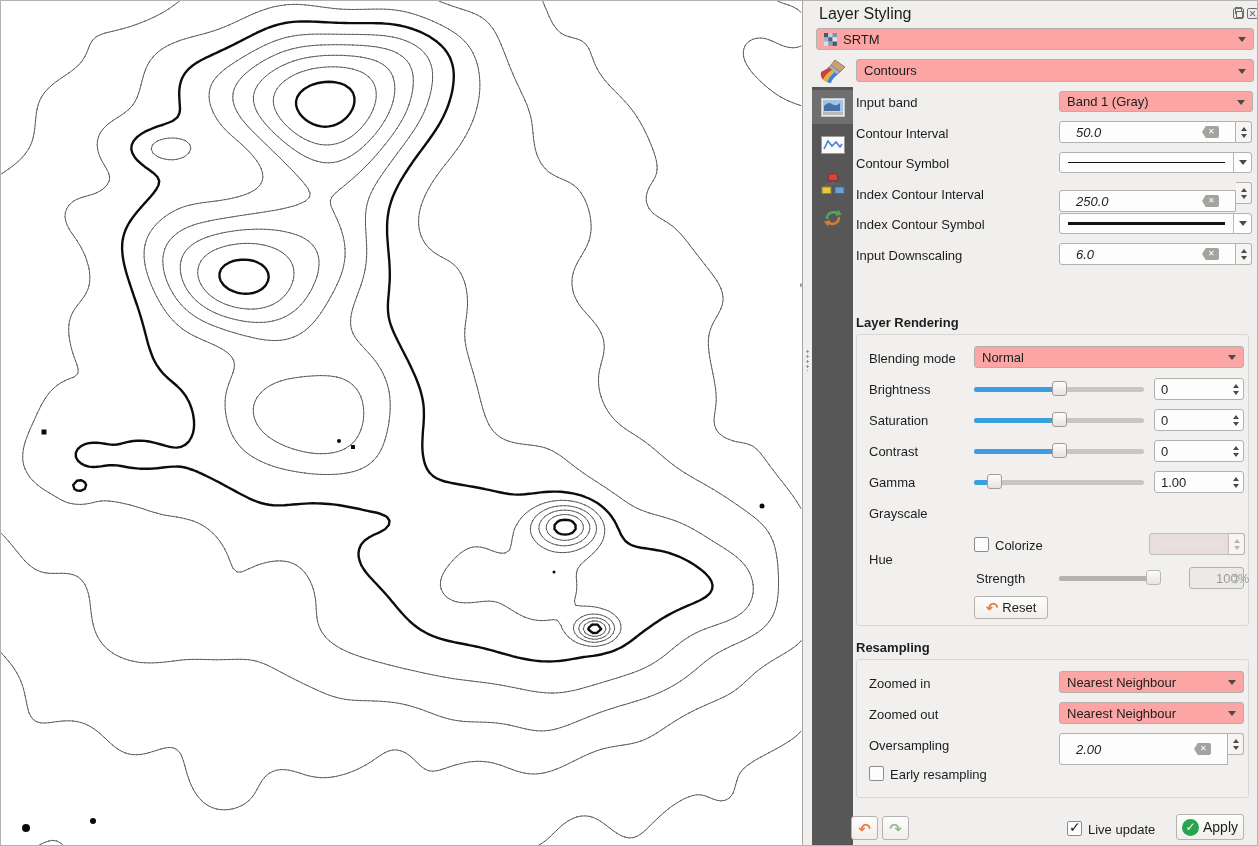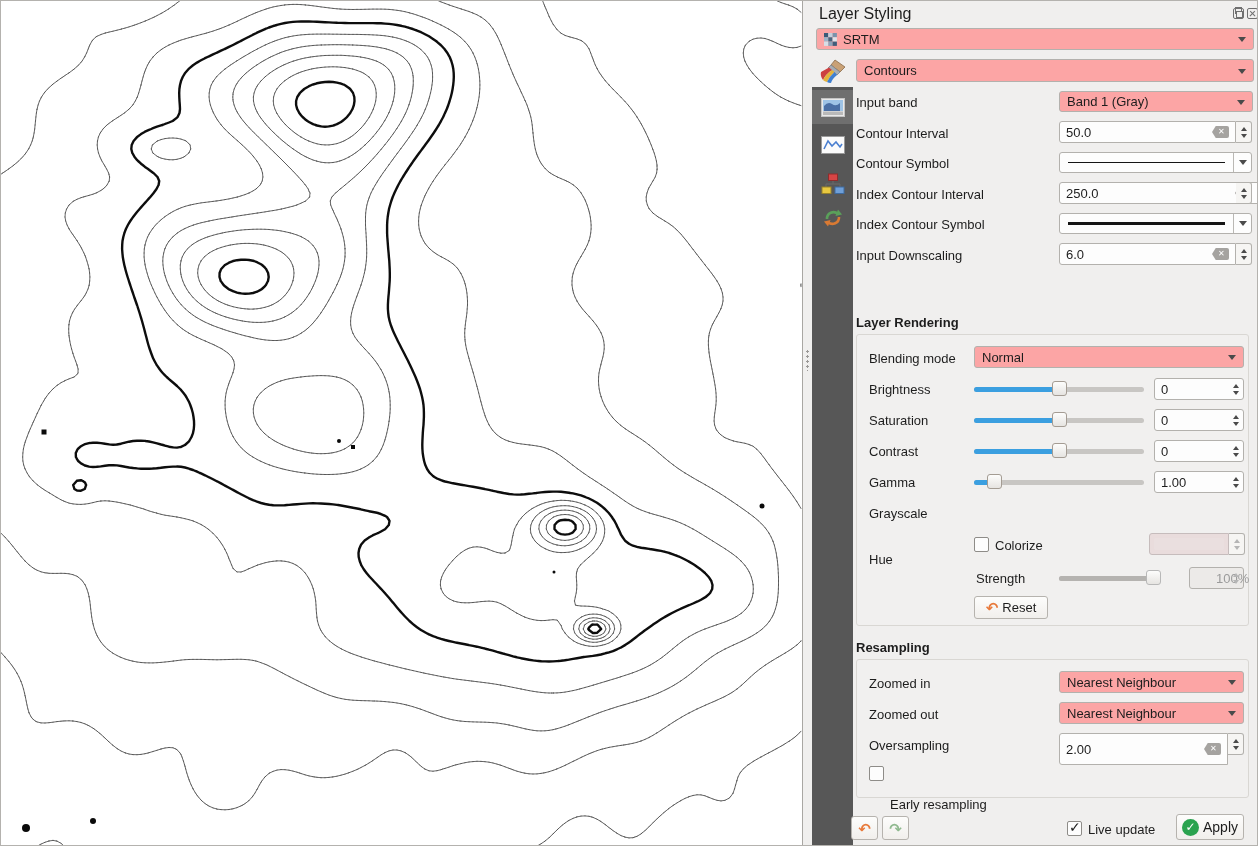--- a/index.html
+++ b/index.html
@@ -17,21 +17,21 @@
   .lbl{position:absolute;white-space:nowrap;color:#1d1d1d;}
   .lbl.bold{font-weight:bold;}
   .lbl.dis{color:#9b9b9b;}
   
   .combo{position:absolute;background:#fca5a5;border:1px solid #b3b1ad;border-radius:3px;box-sizing:border-box;
          display:flex;align-items:center;padding:0 22px 0 7px;}
   .combo .arr{position:absolute;right:7px;top:50%;margin-top:-2px;width:0;height:0;
          border-left:4px solid transparent;border-right:4px solid transparent;border-top:5px solid #4a4a4a;}
   
   .spin{position:absolute;background:#fdfdfd;border:1px solid #b3b1ad;border-radius:3px 0 0 3px;box-sizing:border-box;
-        display:flex;align-items:center;padding:0 6px;}
+        display:flex;align-items:center;padding:0 16px;font-style:italic;}
   .spin .clear{margin-left:auto;width:17px;height:12px;background:#a5a3a0;border-radius:2px;
         clip-path:polygon(22% 0,100% 0,100% 100%,22% 100%,0 50%);position:relative;}
   .spin .clear::after{content:"✕";position:absolute;left:6px;top:0;font-size:8px;line-height:12px;color:#fff;}
   .arrows{position:absolute;width:16px;background:#f6f5f3;border:1px solid #b3b1ad;border-left:none;
           border-radius:0 3px 3px 0;box-sizing:border-box;display:flex;flex-direction:column;
           align-items:center;justify-content:center;gap:3px;}
   .arrows .up{width:0;height:0;border-left:3.5px solid transparent;border-right:3.5px solid transparent;border-bottom:4.5px solid #4a4a4a;}
   .arrows .dn{width:0;height:0;border-left:3.5px solid transparent;border-right:3.5px solid transparent;border-top:4.5px solid #4a4a4a;}
   .arrows.dis .up{border-bottom-color:#b5b5b5;}
   .arrows.dis .dn{border-top-color:#b5b5b5;}
@@ -188,21 +188,21 @@
 
     <div class="lbl" style="left:53px;top:155px;">Contour Symbol</div>
     <div class="symcombo" style="left:256px;top:151px;width:193px;height:21px;">
       <div class="line" style="height:1px;"></div>
       <div class="dd">
           <i></i>
         </div>
     </div>
 
     <div class="lbl" style="left:53px;top:186px;">Index Contour Interval</div>
-    <div class="spin" style="left:256px;top:181px;width:200px;height:22px;text-align:right;">
+    <div class="spin" style="left:256px;top:189px;width:177px;height:22px;text-align:right;">
       <span>250.0</span>
       <span class="clear"></span>
     </div>
     <div class="arrows" style="left:433px;top:181px;height:22px;">
         <i class="up"></i>
         <i class="dn"></i>
       </div>
 
     <div class="lbl" style="left:53px;top:216px;">Index Contour Symbol</div>
     <div class="symcombo" style="left:256px;top:212px;width:193px;height:21px;">
@@ -338,21 +338,21 @@
     <div class="spin" style="left:256px;top:732px;width:169px;height:32px;">
       <span>2.00</span>
       <span class="clear"></span>
     </div>
     <div class="arrows" style="left:425px;top:732px;height:22px;">
         <i class="up"></i>
         <i class="dn"></i>
       </div>
 
     <div class="cb" style="left:66px;top:765px;"></div>
-    <div class="lbl" style="left:87px;top:766px;margin-top:30px;">Early resampling</div>
+    <div class="lbl" style="left:87px;top:766px;">Early resampling</div>
 
     <div class="btn" style="left:48px;top:815px;width:27px;height:24px;">
       <span class="uglyph" style="color:#e8793a;">↶</span>
     </div>
     <div class="btn" style="left:79px;top:815px;width:27px;height:24px;">
       <span class="uglyph" style="color:#8fb98f;">↷</span>
     </div>
     <div class="cb checked" style="left:264px;top:820px;"></div>
     <div class="lbl" style="left:285px;top:821px;">Live update</div>
     <div class="btn" style="left:373px;top:813px;width:68px;height:26px;font-size:14px;">

